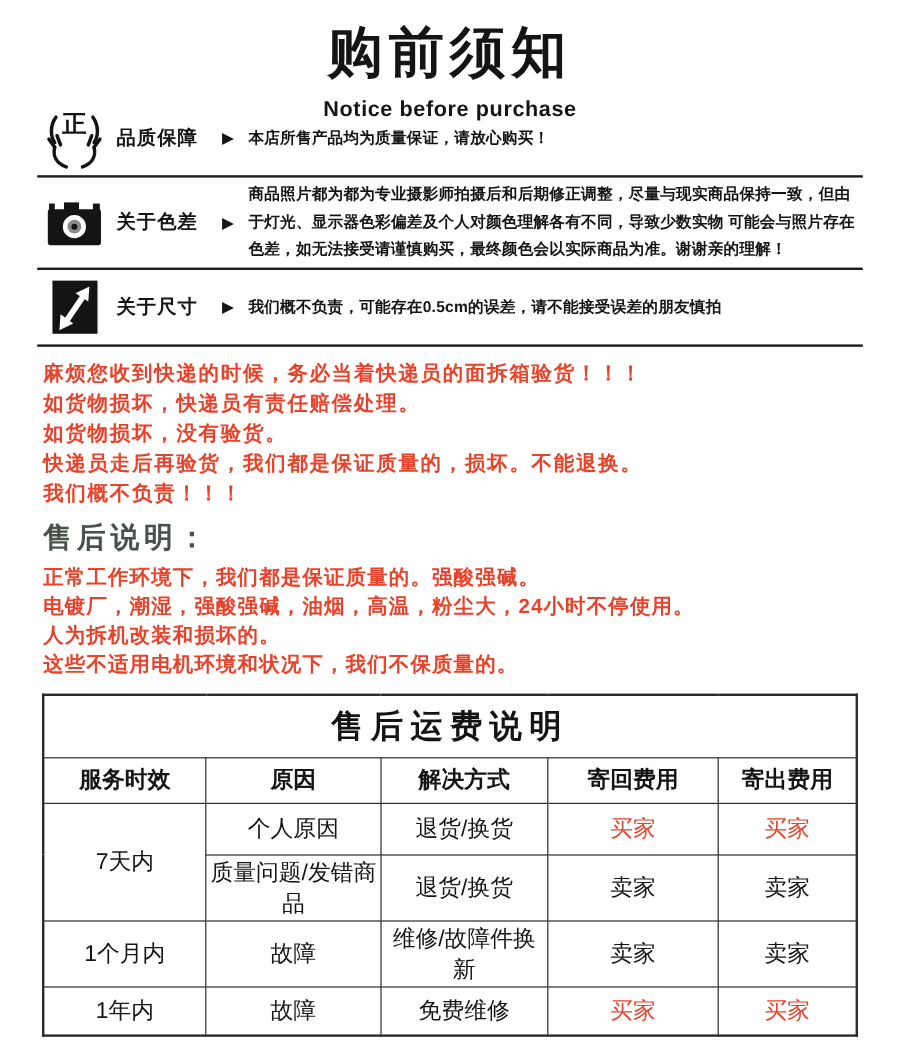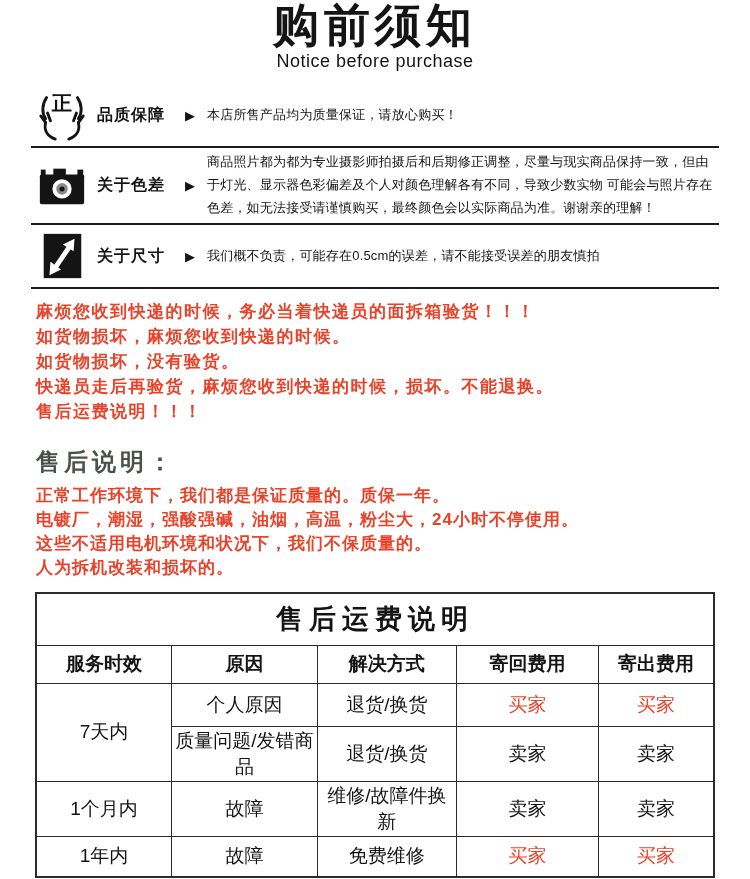--- a/index.html
+++ b/index.html
@@ -12,52 +12,52 @@
   body{
     width:750px;height:879px;
     background:#ffffff;
     font-family:"Liberation Sans","DejaVu Sans",sans-serif;
     color:var(--ink);
     overflow:hidden;
   }
   svg text{font-family:"Liberation Sans","DejaVu Sans",sans-serif;}
 
   
-  .header{text-align:center;padding-top:0;height:84px;}
+  .header{text-align:center;padding-top:18px;height:84px;}
   .header .title{
     font-size:46px;font-weight:bold;letter-spacing:5px;line-height:1.1;
   }
   .header .subtitle{
-    font-size:18px;font-weight:normal;letter-spacing:.5px;margin-top:0;
+    font-size:18px;font-weight:bold;letter-spacing:.5px;margin-top:12px;
   }
 
   
   .notice-row{
     display:flex;align-items:center;
     margin:0 31px;
     border-bottom:2px solid #1c1c1c;
   }
   .notice-row.r1{height:64px;}
   .notice-row.r2{height:77px;}
   .notice-row.r3{height:64px;justify-content:flex-end;}
   .notice-icon{width:62px;flex:0 0 62px;display:flex;align-items:center;justify-content:center;}
   .notice-label{
     width:84px;flex:0 0 84px;margin-left:4px;
     font-size:16px;font-weight:bold;letter-spacing:1px;
   }
   .notice-bullet{flex:0 0 26px;font-size:13px;color:var(--ink);padding-left:4px;}
   .notice-text{
-    flex:1;font-size:13px;font-weight:normal;line-height:1.75;
+    flex:1;font-size:13px;font-weight:bold;line-height:1.75;
     letter-spacing:.2px;padding-right:2px;
   }
 
   
   .section{margin:0 36px;}
   .section.delivery{margin-top:10px;}
-  .section.aftersales{margin-top:22px;}
+  .section.aftersales{margin-top:8px;}
   .section-heading{
     font-size:24px;font-weight:bold;color:var(--heading-gray);
     letter-spacing:4px;margin-bottom:6px;
   }
   .section-line{
     color:var(--red);font-size:17px;font-weight:bold;
     line-height:25px;letter-spacing:1.5px;white-space:nowrap;
   }
   .aftersales .section-line{line-height:24px;letter-spacing:1px;}
 
@@ -137,32 +137,32 @@
       <polygon points="15,47 16,33 27,41" fill="#ffffff"></polygon>
     </svg>
   </span>
   <span class="notice-label">关于尺寸</span>
   <span class="notice-bullet">▶</span>
   <span class="notice-text">我们概不负责，可能存在0.5cm的误差，请不能接受误差的朋友慎拍</span>
 </div>
 
 <div class="section delivery">
   <div class="section-line">麻烦您收到快递的时候，务必当着快递员的面拆箱验货！！！</div>
-  <div class="section-line">如货物损坏，麻烦您收到快递的时候。</div>
+  <div class="section-line">如货物损坏，快递员有责任赔偿处理。</div>
   <div class="section-line">如货物损坏，没有验货。</div>
-  <div class="section-line">快递员走后再验货，麻烦您收到快递的时候，损坏。不能退换。</div>
-  <div class="section-line">售后运费说明！！！</div>
+  <div class="section-line">快递员走后再验货，我们都是保证质量的，损坏。不能退换。</div>
+  <div class="section-line">我们概不负责！！！</div>
 </div>
 
 <div class="section aftersales">
   <div class="section-heading">售后说明：</div>
-  <div class="section-line">正常工作环境下，我们都是保证质量的。质保一年。</div>
+  <div class="section-line">正常工作环境下，我们都是保证质量的。强酸强碱。</div>
   <div class="section-line">电镀厂，潮湿，强酸强碱，油烟，高温，粉尘大，24小时不停使用。</div>
+  <div class="section-line">人为拆机改装和损坏的。</div>
   <div class="section-line">这些不适用电机环境和状况下，我们不保质量的。</div>
-  <div class="section-line">人为拆机改装和损坏的。</div>
 </div>
 
 <table class="shipping-table">
   <colgroup>
     <col class="col1">
       <col class="col2">
       <col class="col3">
       <col class="col4">
       <col class="col5">
   </colgroup>

